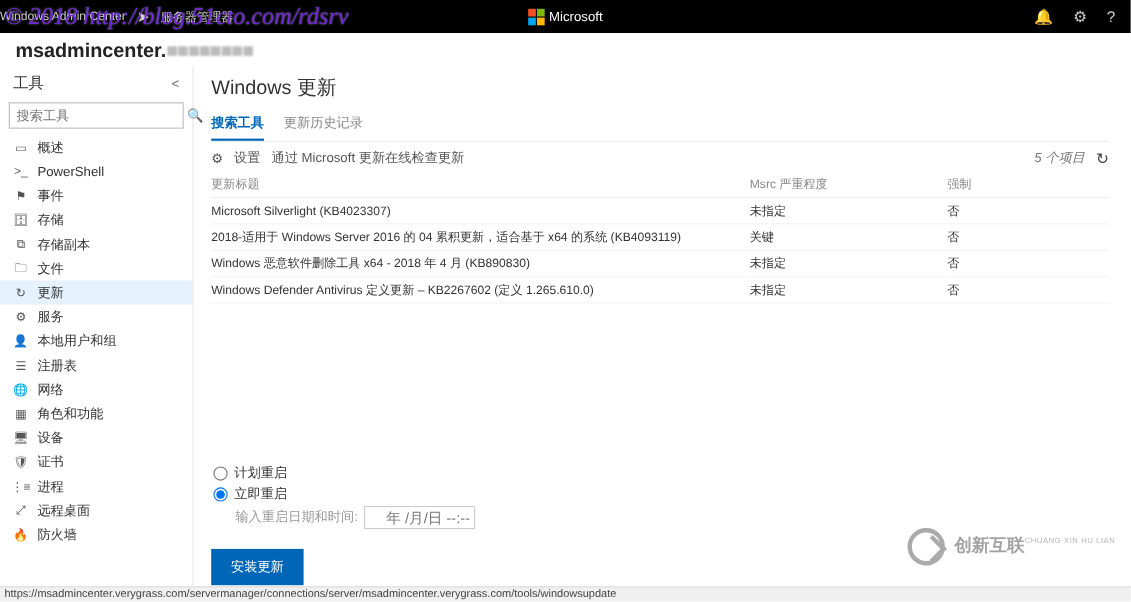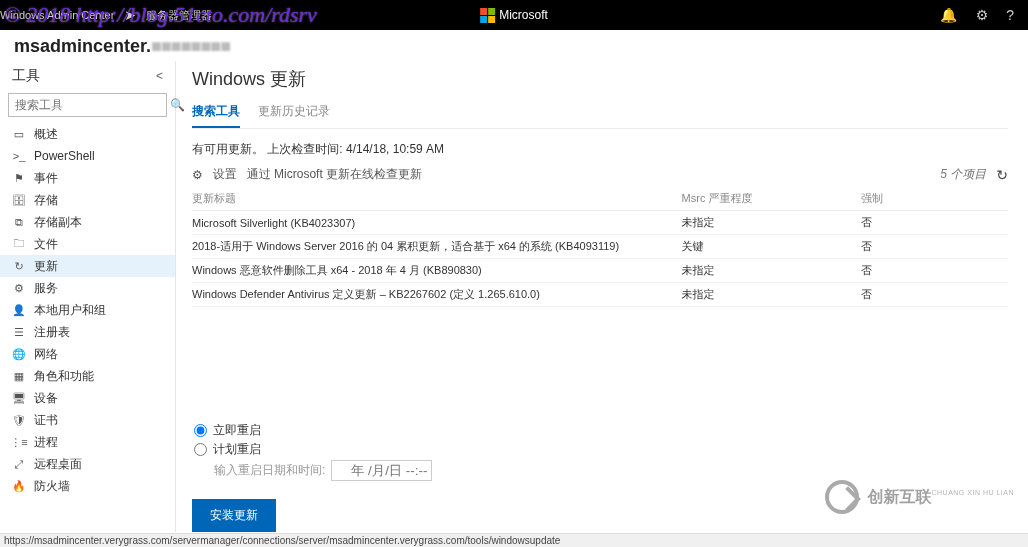--- a/index.html
+++ b/index.html
@@ -190,23 +190,20 @@
         </div>
       </div>
   </div>
 
   <div class="content">
     <div class="page-title">Windows 更新</div>
     <div class="tabs" id="tabs">
         <div class="tab active">搜索工具</div>
         <div class="tab">更新历史记录</div>
       </div>
-    <div class="status-line">
-      <span>有可用更新。 上次检查时间: </span><span>4/14/18, 10:59 AM</span>
-    </div>
     <div class="settings-row">
       <span>⚙</span>
       <span>设置</span>
       <span>通过 Microsoft 更新在线检查更新</span>
       <span class="count">5 个项目</span>
       <span class="refresh-ic">↻</span>
     </div>
     <table class="updates">
       <thead>
           <tr>
@@ -234,26 +231,26 @@
           <tr>
             <td>Windows Defender Antivirus 定义更新 – KB2267602 (定义 1.265.610.0)</td>
             <td>未指定</td>
             <td>否</td>
           </tr>
         </tbody>
     </table>
 
     <div class="install-section">
       <label class="radio-row">
+        <input type="radio" name="rst" style="">
+        <span>计划重启</span>
+      </label>
+      <label class="radio-row">
         <input type="radio" name="rst" checked="" style="">
         <span>立即重启</span>
-      </label>
-      <label class="radio-row">
-        <input type="radio" name="rst" style="">
-        <span>计划重启</span>
       </label>
       <div class="schedule-row">
         <span>输入重启日期和时间:</span>
         <input placeholder="年 /月/日 --:--" style="">
       </div>
       <button class="install-btn">安装更新</button>
     </div>
 
     <div class="cx-logo">
       <div class="circ"></div>

